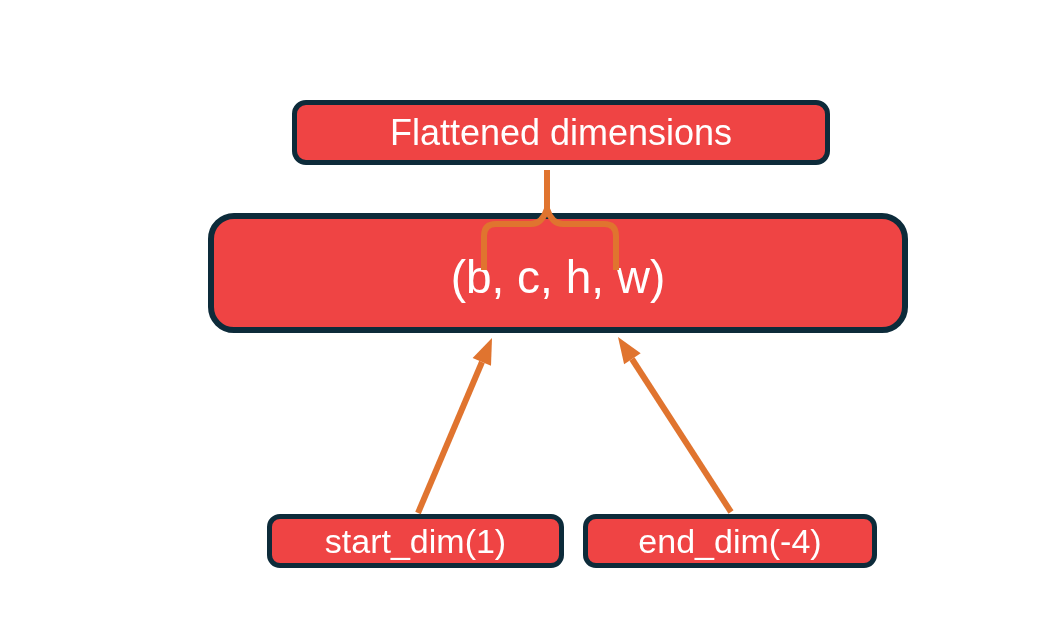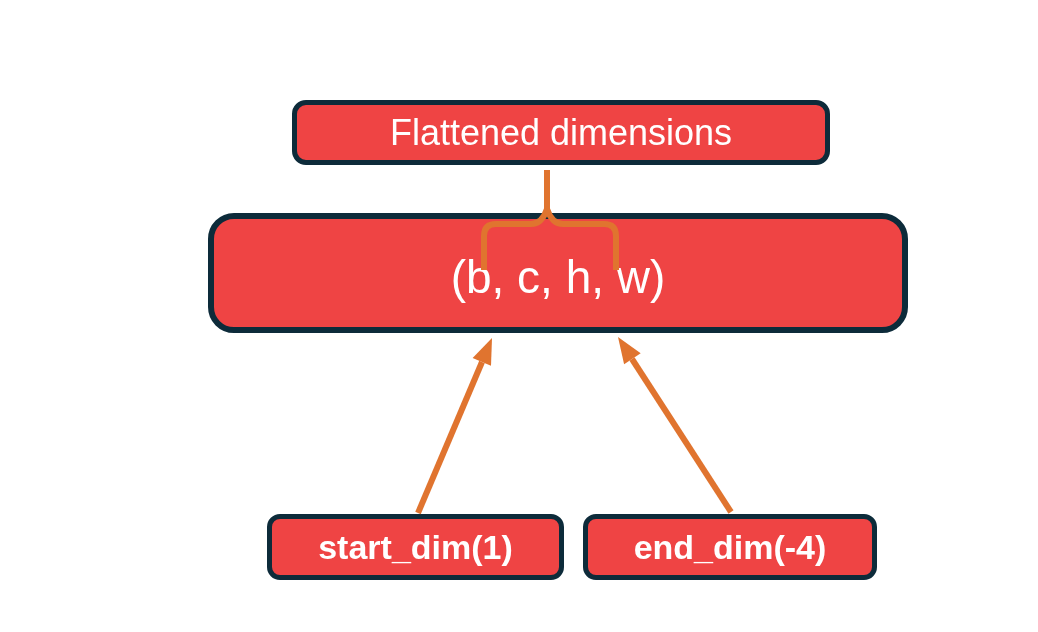--- a/index.html
+++ b/index.html
@@ -40,24 +40,23 @@
     width: 700px;
     height: 120px;
     border: 6px solid #0d2b3a;
     border-radius: 26px;
     font-size: 46px;
     padding-top: 8px;
     margin-left: 30px;
   }
   .node-param {
     top: 514px;
-    height: 66px;
+    height: 54px;
     border-radius: 13px;
     font-size: 34px;
-    font-weight: bold;
   }
   .node-start { left: 267px; width: 297px; }
   .node-end   { left: 583px; width: 294px; }
   .overlay {
     position: absolute;
     left: 0;
     top: 0;
     width: 1038px;
     height: 632px;
     pointer-events: none;

